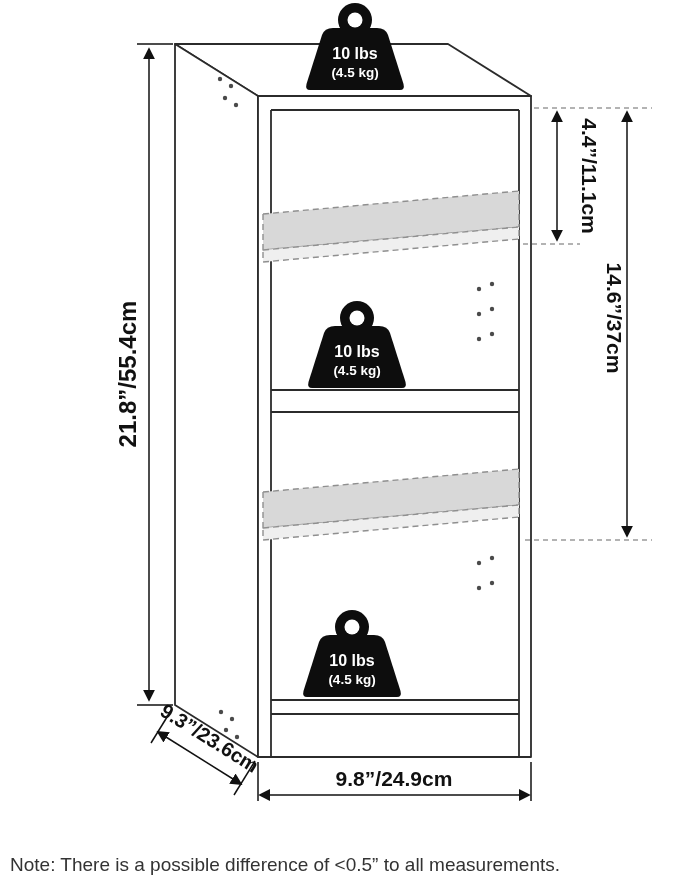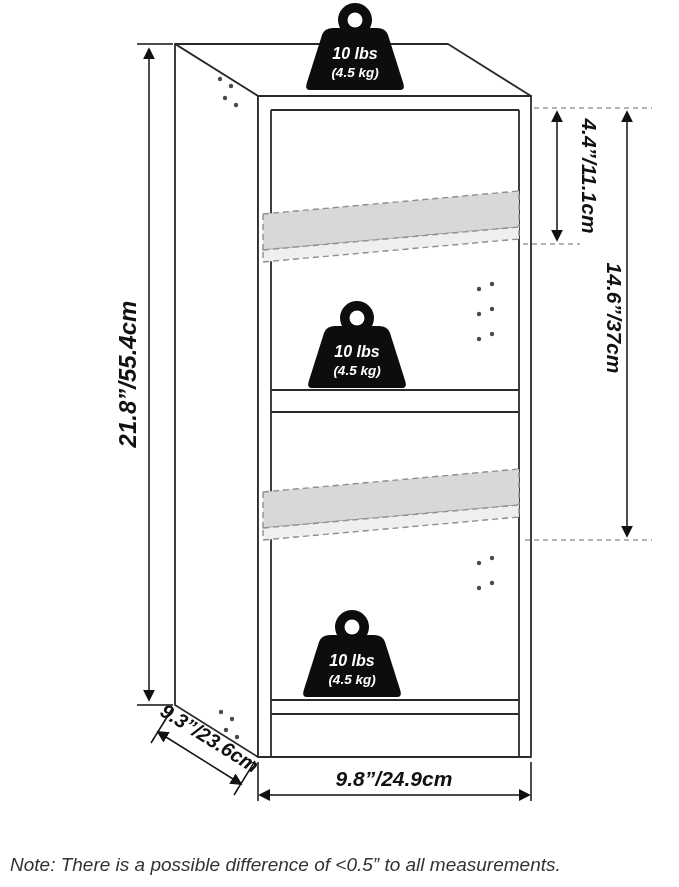--- a/index.html
+++ b/index.html
@@ -6,21 +6,20 @@
     margin: 0;
     padding: 0;
     background: #ffffff;
   }
   .page {
     width: 679px;
     height: 887px;
     position: relative;
     background: #ffffff;
     overflow: hidden;
-    font-style: italic;
   }
   svg {
     display: block;
     font-family: "Liberation Sans", sans-serif;
   }
   text {
     font-family: "Liberation Sans", sans-serif;
   }
 </style>
 </head>

